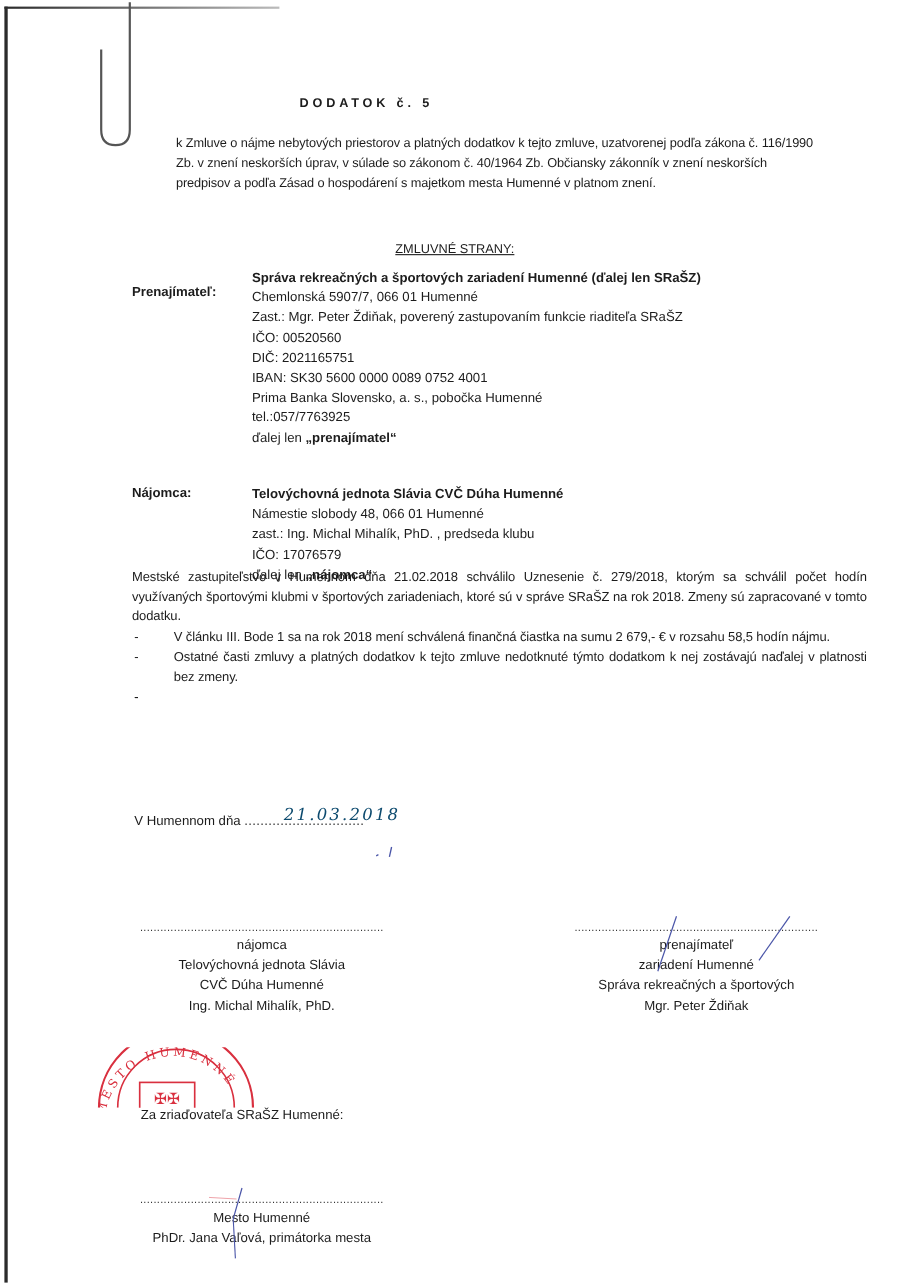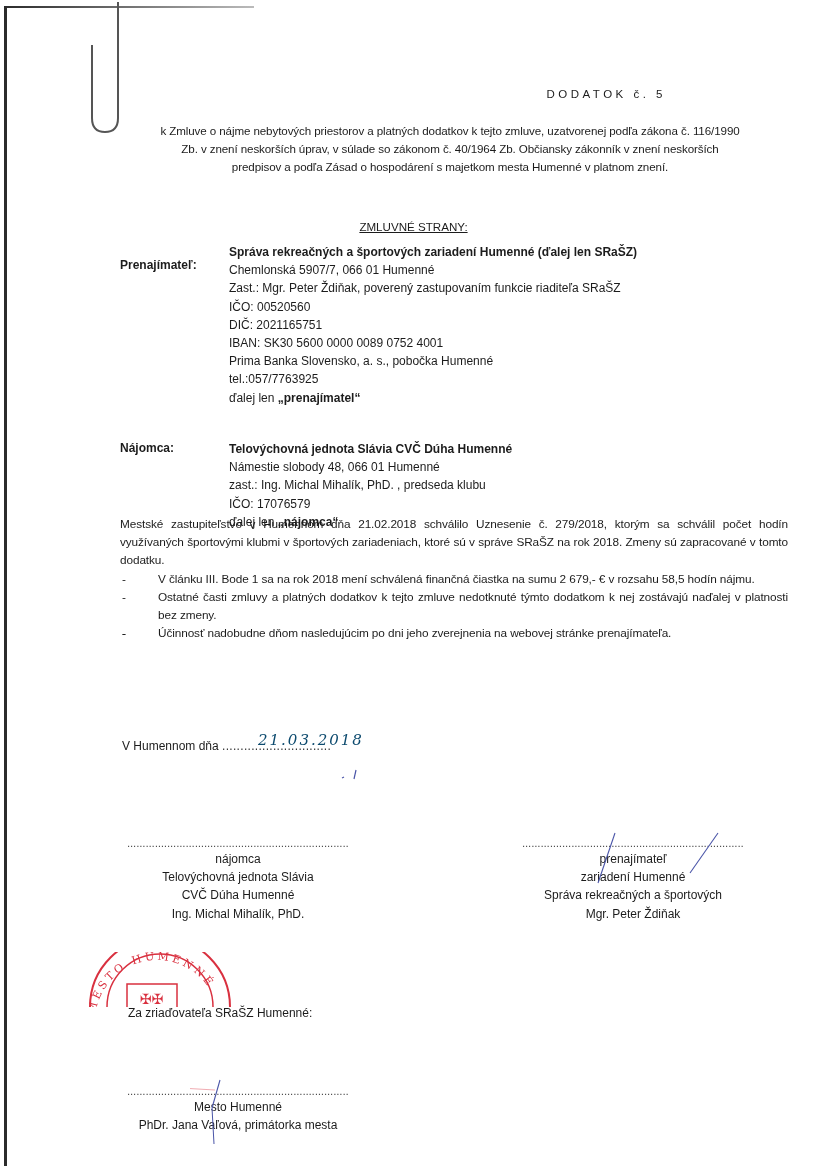--- a/index.html
+++ b/index.html
@@ -12,25 +12,25 @@
       position: absolute; left: 4px; top: 6px; width: 3px; height: 1160px;
       background: #2b2b2b;
     }
     .page-edge-top {
       position: absolute; left: 4px; top: 6px; width: 250px; height: 2px;
       background: linear-gradient(to right, #2b2b2b, #bbbbbb);
     }
     .paperclip { position: absolute; left: 85px; top: 0; }
     .abs { position: absolute; }
     .title {
-      left: 0; width: 666px; top: 88px; text-align: right;
-      font-weight: normal; font-size: 11.5px; letter-spacing: 3.5px;
+      left: 0; width: 666px; top: 88px; text-align: center;
+      font-weight: bold; font-size: 11.5px; letter-spacing: 3.5px;
     }
     .intro {
-      left: 160px; width: 580px; top: 122px; text-align: center;
+      left: 160px; width: 580px; top: 122px; text-align: left;
       font-size: 11.6px; line-height: 18px; letter-spacing: -0.1px;
     }
     .parties-heading {
       left: 0; width: 827px; top: 220px; text-align: center;
       font-weight: normal; font-size: 11.6px; text-decoration: underline;
     }
     .party-label { font-weight: bold; font-size: 12px; }
     .party-block { font-size: 12px; line-height: 18.2px; }
     .party-block .bold { font-weight: bold; }
     .body-text {
@@ -94,21 +94,21 @@
     <span>ďalej len </span><span class="bold">„nájomca“</span>
   </div>
 </div>
 
 <div class="abs body-text">
   <div>Mestské zastupiteľstvo v Humennom dňa 21.02.2018 schválilo Uznesenie č. 279/2018, ktorým sa schválil počet hodín využívaných športovými klubmi v športových zariadeniach, ktoré sú v správe SRaŠZ na rok 2018. Zmeny sú zapracované v tomto dodatku.</div>
   <ul class="bullets">
     <li><span class="dash">-</span><span>V článku III. Bode 1 sa na rok 2018 mení schválená finančná čiastka na sumu 2 679,- € v rozsahu 58,5  hodín nájmu.</span></li>
     <li><span class="dash">-</span><span>Ostatné časti zmluvy a platných dodatkov k tejto zmluve nedotknuté týmto dodatkom k nej zostávajú naďalej v platnosti bez zmeny.</span></li>
     <li><span class="dash">-</span></li>
-    <li><span class="dash">-</span><span>Účinnosť nadobudne dňom nasledujúcim po dni jeho zverejnenia na webovej stránke prenajímateľa.</span></li>
+    <li><span class="dash">-</span></li>
   </ul>
 </div>
 
 <div class="abs date-line">
   <span>V Humennom dňa</span>
   <span class="dots">..............................</span>
 </div>
 <div class="handwriting">21.03.2018</div>
 <svg class="pen" style="left:340px; top:768px;" width="20" height="12">
   <line x1="2" y1="10" x2="4" y2="9" stroke="#4a55a8" stroke-width="1.2"></line>

